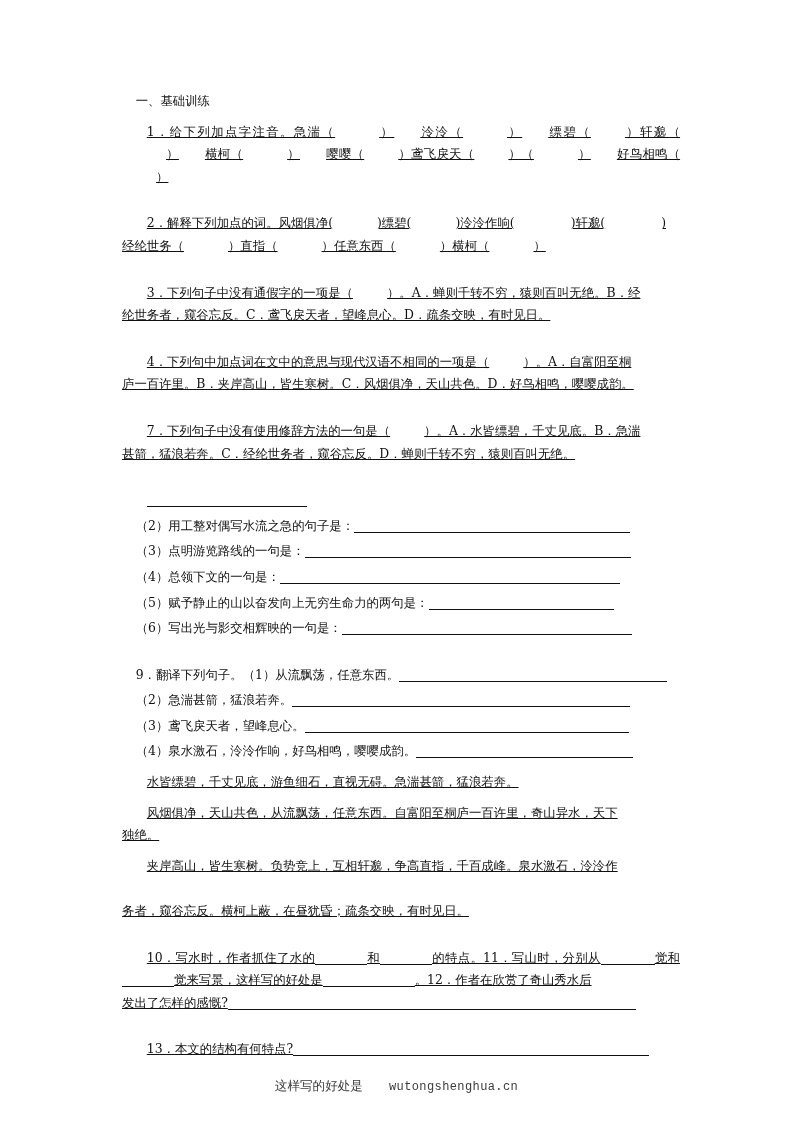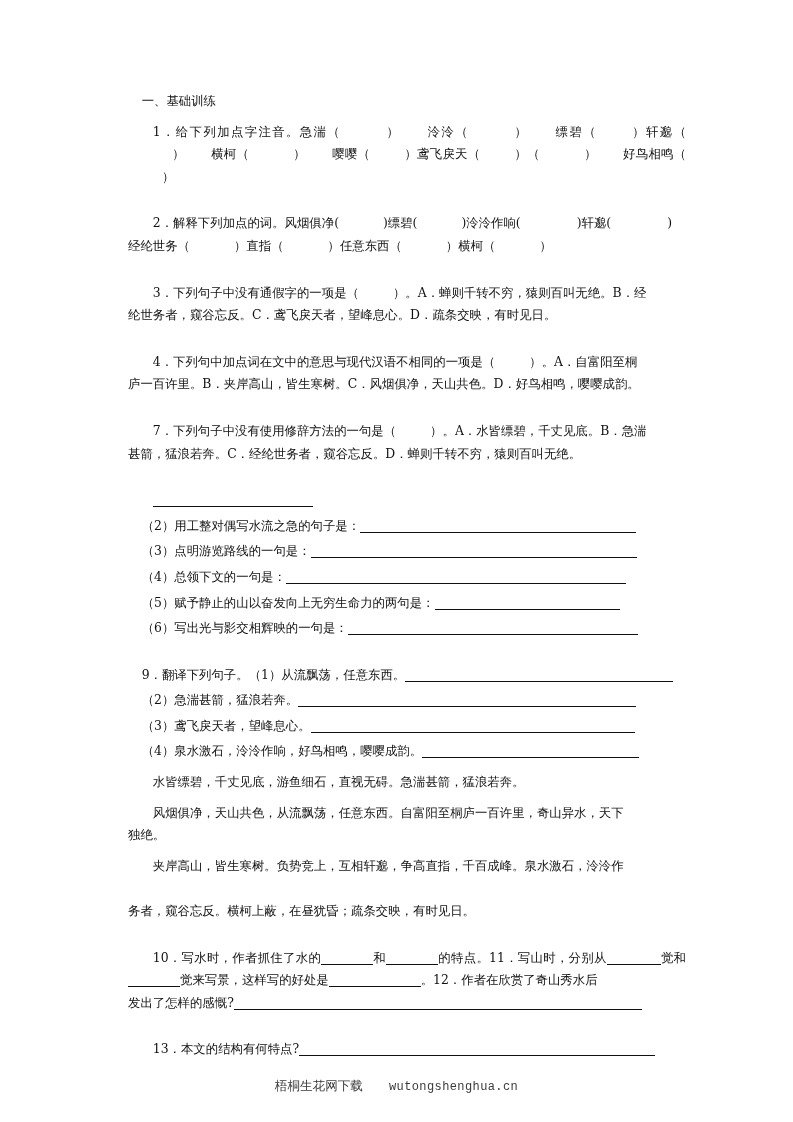--- a/index.html
+++ b/index.html
@@ -19,36 +19,36 @@
   }
   .page {
     position: absolute;
     left: 0; top: 0;
     width: 793px;
     height: 1122px;
     background: #fff;
   }
   .content {
     position: absolute;
-    left: 128px;
+    left: 122px;
     top: 90px;
     width: 558px;
   }
   .para {
     font-size: 12.4px;
     line-height: 22.6px;
     text-align: justify;
     text-justify: inter-ideograph;
     margin: 0 0 0 0;
     word-break: break-all;
   }
   .gap-sm { margin-top: 8px; }
   .gap-xs { margin-top: 3px; }
   .gap-md { margin-top: 24px; }
-  .indent { text-indent: 2em; }
+  .indent { text-indent: 2em; text-decoration: underline; }
   .indent1 { text-indent: 1.1em; }
 
   
   .sp  { display: inline-block; width: 26px; }
   .sp2 { display: inline-block; width: 34px; }
   .sp3 { display: inline-block; width: 44px; }
   .sp4 { display: inline-block; width: 56px; }
 
   
   .rule {
@@ -163,15 +163,15 @@
       <span>10．写水时，作者抓住了水的</span><span class="rule blank-s"></span><span>和</span><span class="rule blank-s"></span><span>的特点。11．写山时，分别从</span><span class="rule" style="width:54px"></span><span>觉和</span><span class="rule blank-s"></span><span>觉来写景，这样写的好处是</span><span class="rule" style="width:92px"></span><span>。12．作者在欣赏了奇山秀水后</span><br><span>发出了怎样的感慨?</span><span class="rule" style="width:408px"></span>
     </div>
 
     <div class="para indent gap-md">
       <span>13．本文的结构有何特点?</span><span class="rule" style="width:356px"></span>
     </div>
 
   </div>
 
   <div class="footer">
-    <span>梧桐生花网下载</span><span class="site">wutongshenghua.cn</span>
+    <span>这样写的好处是</span><span class="site">wutongshenghua.cn</span>
   </div>
 </div>
 
 </body></html>

